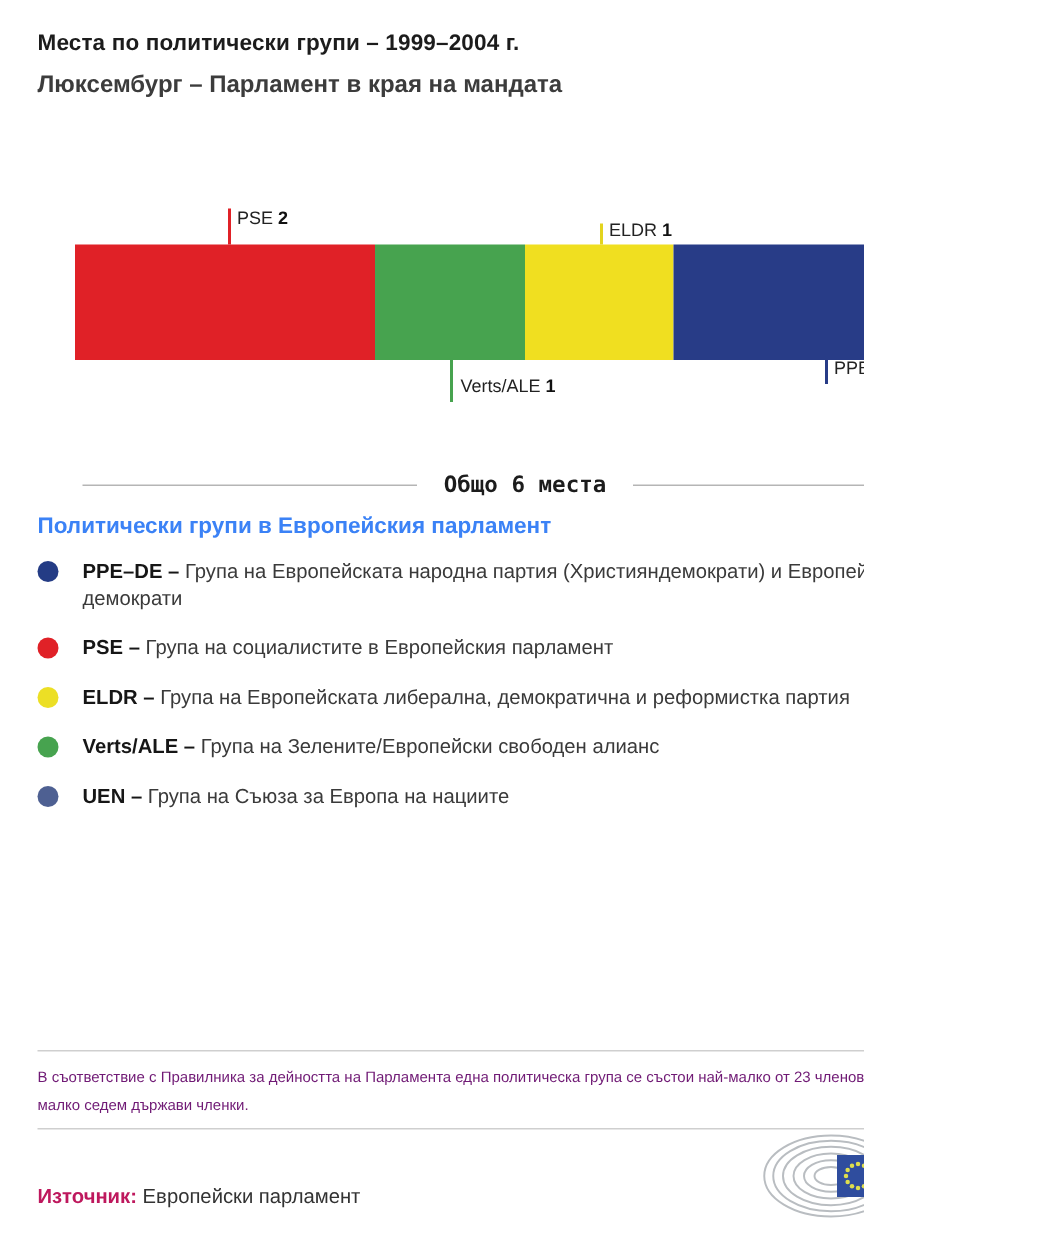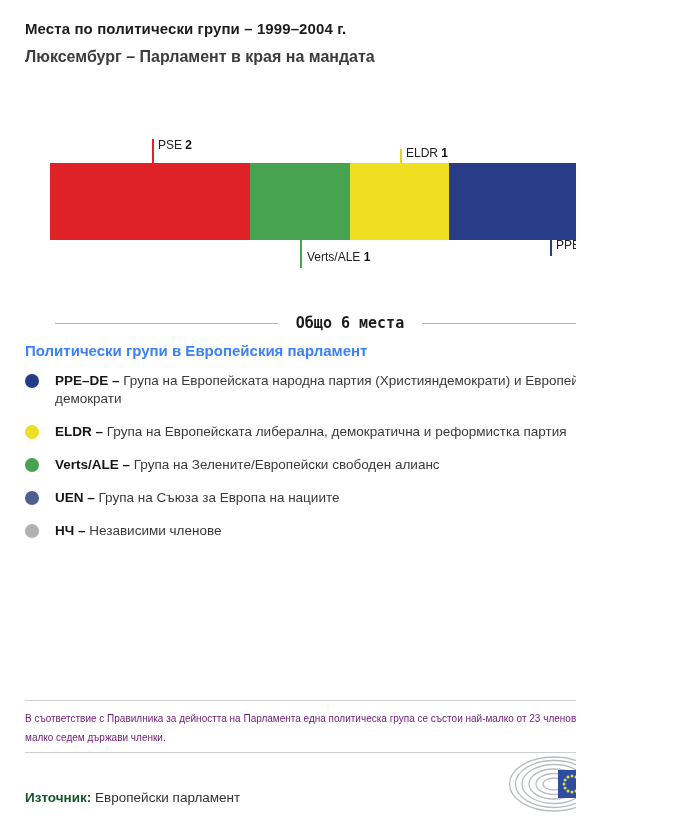--- a/index.html
+++ b/index.html
@@ -36,21 +36,21 @@
   .dot { flex:0 0 14px; width:14px; height:14px; border-radius:50%; margin-top:2px; }
   .legend-text { margin-left:16px; font-size:13.5px; line-height:18px; color:#3a3a3a; max-width:600px; }
   .legend-text b { color:#161616; }
 
   .rule { position:absolute; left:25px; width:650px; height:1px; background:#cfcfcf; }
   .rule1 { top:700px; }
   .rule2 { top:752px; }
   .footnote { position:absolute; left:25px; top:709px; width:650px; font-size:10px; line-height:19px; color:#701a75; }
 
   .source { position:absolute; left:25px; top:790px; font-size:13.5px; color:#333; }
-  .source b { color:#14532d; }
+  .source b { color:#be185d; }
 
   .logo { position:absolute; left:508px; top:756px; display:flex; align-items:center; }
   .logo-text { margin-left:8px; font-size:17px; line-height:20px; font-weight:bold; letter-spacing:.2px; }
 </style>
 </head>
 <body>
 
 <div class="page">
 
   <h1 class="title">Места по политически групи – 1999–2004 г.</h1>
@@ -94,42 +94,42 @@
   </div>
 
   <h3 class="legend-heading">Политически групи в Европейския парламент</h3>
   <div class="legend">
 
     <div class="legend-item">
       <span class="dot" style="background: rgb(36, 60, 133);"></span>
       <p class="legend-text"><b>PPE–DE –</b> <span>Група на Европейската народна партия (Християндемократи) и Европейските демократи</span></p>
     </div>
 
+    <div class="legend-item">
+      <span class="dot" style="background: rgb(224, 33, 39);"></span>
+      <p class="legend-text"><b>PSE –</b> <span>Група на социалистите в Европейския парламент</span></p>
+    </div>
 
     <div class="legend-item">
       <span class="dot" style="background: rgb(236, 223, 37);"></span>
       <p class="legend-text"><b>ELDR –</b> <span>Група на Европейската либерална, демократична и реформистка партия</span></p>
     </div>
 
 
     <div class="legend-item">
       <span class="dot" style="background: rgb(71, 163, 79);"></span>
       <p class="legend-text"><b>Verts/ALE –</b> <span>Група на Зелените/Европейски свободен алианс</span></p>
     </div>
 
     <div class="legend-item">
       <span class="dot" style="background: rgb(78, 96, 146);"></span>
       <p class="legend-text"><b>UEN –</b> <span>Група на Съюза за Европа на нациите</span></p>
     </div>
 
 
-    <div class="legend-item">
-      <span class="dot" style="background: rgb(178, 178, 178);"></span>
-      <p class="legend-text"><b>НЧ –</b> <span>Независими членове</span></p>
-    </div>
 
   </div>
 
   <div class="rule rule1"></div>
   <p class="footnote">В съответствие с Правилника за дейността на Парламента една политическа група се състои най-малко от 23 членове, избрани в най-малко седем държави членки.</p>
   <div class="rule rule2"></div>
 
   <p class="source">
     <b>Източник:</b>
     <span>Европейски парламент</span>

